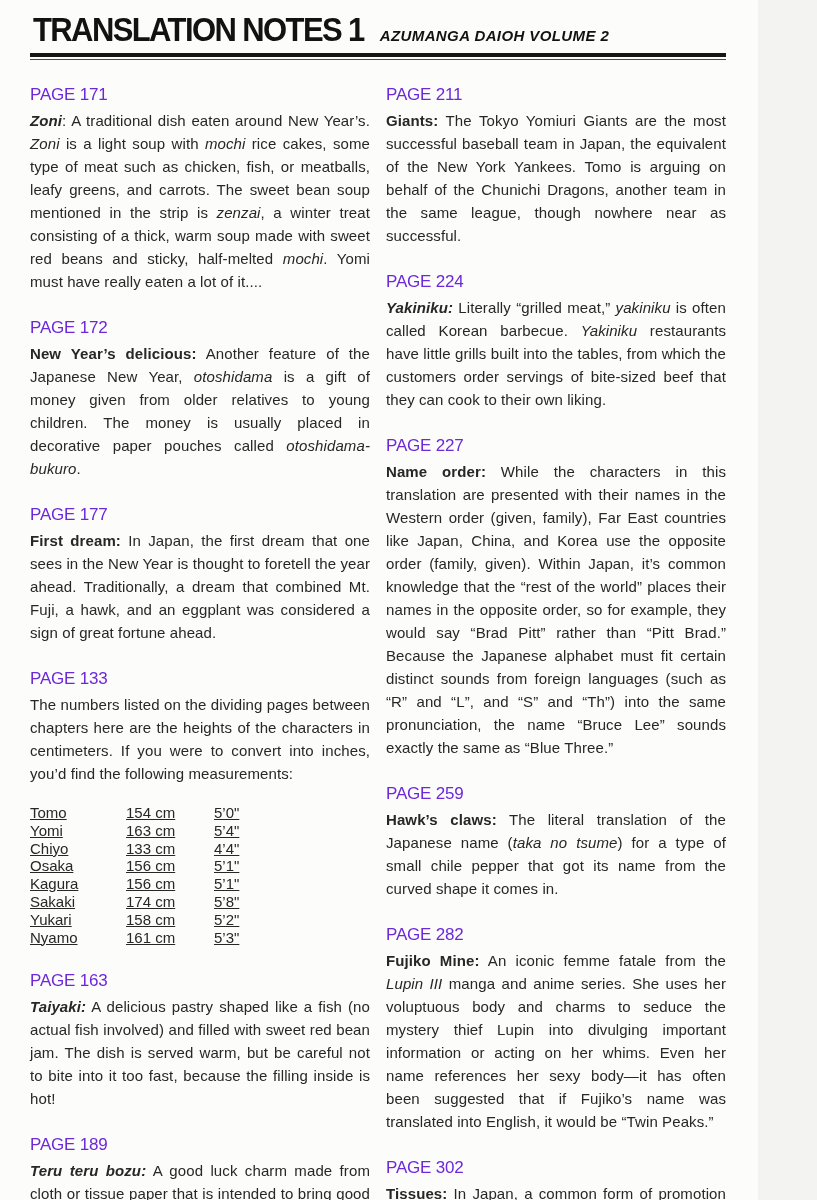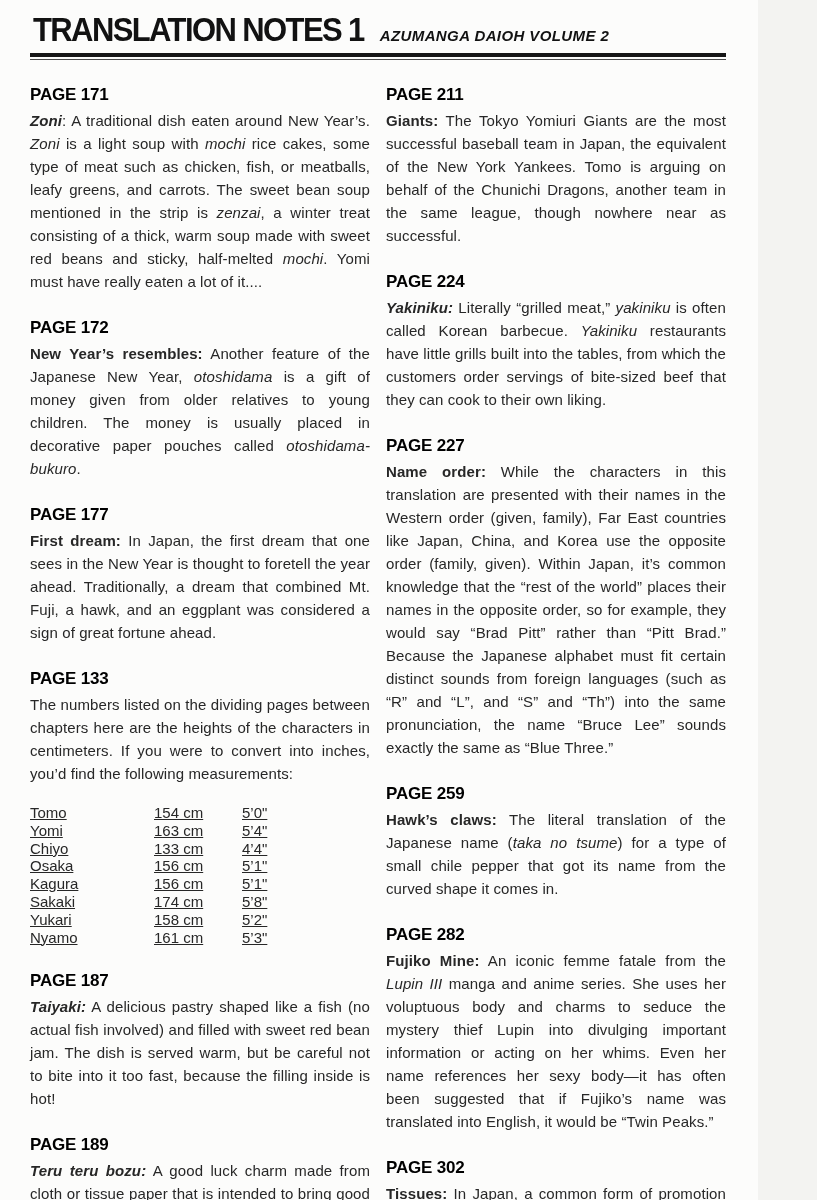--- a/index.html
+++ b/index.html
@@ -32,41 +32,41 @@
   }
   .rule-thick { margin-top: 4px; height: 4px; background: #161616; }
   .rule-thin  { margin-top: 2px; height: 1px; background: #4a4a4a; }
   
   .columns { display: flex; gap: 16px; margin-top: 25px; }
   .col { flex: 1; min-width: 0; }
   
   .note { margin: 0 0 25px 0; }
   .page-head {
     margin: 0 0 4px 0;
-    font-size: 17px; font-weight: bold; letter-spacing: -0.2px;
-    color: #000000;
+    font-size: 17px; font-weight: normal; letter-spacing: -0.2px;
+    color: #6d28d9;
   }
   .note-body {
     margin: 0;
     font-size: 15px; line-height: 23px;
     letter-spacing: 0.1px;
     text-align: justify;
     color: #272727;
   }
   .b  { font-weight: bold; }
   .i  { font-style: italic; }
   .bi { font-weight: bold; font-style: italic; }
   
   .height-table {
     margin: 19px 0 0 0;
     font-size: 15px; line-height: 17.8px; color: #272727; text-decoration: underline;
   }
   .ht-row { display: flex; }
   .ht-c0 { width: 96px; }
-  .ht-c1 { width: 88px; margin-left: 28px; }
+  .ht-c1 { width: 88px; }
   .ht-c2 { flex: 1; }
 </style>
 </head>
 <body>
 
 <div class="page">
   <header class="header">
     <div class="header-line">
       <h1 class="title">TRANSLATION NOTES 1</h1>
       <span class="subtitle">AZUMANGA DAIOH VOLUME 2</span>
@@ -76,21 +76,21 @@
   </header>
 
   <main class="columns">
     <div class="col" id="col-left">
         <section class="note">
           <h2 class="page-head">PAGE 171</h2>
           <p class="note-body"><span class="bi">Zoni</span><span>: A traditional dish eaten around New Year’s. </span><span class="i">Zoni</span><span> is a light soup with </span><span class="i">mochi</span><span> rice cakes, some type of meat such as chicken, fish, or meatballs, leafy greens, and carrots. The sweet bean soup mentioned in the strip is </span><span class="i">zenzai</span><span>, a winter treat consisting of a thick, warm soup made with sweet red beans and sticky, half-melted </span><span class="i">mochi</span><span>. Yomi must have really eaten a lot of it....</span></p>
         </section>
         <section class="note">
           <h2 class="page-head">PAGE 172</h2>
-          <p class="note-body"><span class="b">New Year’s resembles:</span><span> Another feature of the Japanese New Year, </span><span class="i">otoshidama</span><span> is a gift of money given from older relatives to young children. The money is usually placed in decorative paper pouches called </span><span class="i">otoshidama-bukuro</span><span>.</span></p>
+          <p class="note-body"><span class="b">New Year’s delicious:</span><span> Another feature of the Japanese New Year, </span><span class="i">otoshidama</span><span> is a gift of money given from older relatives to young children. The money is usually placed in decorative paper pouches called </span><span class="i">otoshidama-bukuro</span><span>.</span></p>
         </section>
         <section class="note">
           <h2 class="page-head">PAGE 177</h2>
           <p class="note-body"><span class="b">First dream:</span><span> In Japan, the first dream that one sees in the New Year is thought to foretell the year ahead. Traditionally, a dream that combined Mt. Fuji, a hawk, and an eggplant was considered a sign of great fortune ahead.</span></p>
         </section>
         <section class="note">
           <h2 class="page-head">PAGE 133</h2>
           <p class="note-body"><span>The numbers listed on the dividing pages between chapters here are the heights of the characters in centimeters. If you were to convert into inches, you’d find the following measurements:</span></p>
           <div class="height-table">
             <div class="ht-row">
@@ -129,21 +129,21 @@
               <span class="ht-cell ht-c2">5’2"</span>
             </div>
             <div class="ht-row">
               <span class="ht-cell ht-c0">Nyamo</span>
               <span class="ht-cell ht-c1">161 cm</span>
               <span class="ht-cell ht-c2">5’3"</span>
             </div>
           </div>
         </section>
         <section class="note">
-          <h2 class="page-head">PAGE 187</h2>
+          <h2 class="page-head">PAGE 163</h2>
           <p class="note-body"><span class="bi">Taiyaki:</span><span> A delicious pastry shaped like a fish (no actual fish involved) and filled with sweet red bean jam. The dish is served warm, but be careful not to bite into it too fast, because the filling inside is hot!</span></p>
         </section>
         <section class="note">
           <h2 class="page-head">PAGE 189</h2>
           <p class="note-body"><span class="bi">Teru teru bozu:</span><span> A good luck charm made from cloth or tissue paper that is intended to bring good weather. The name means “shiny priest,” and with the appearance of a round head tied off with the ends hanging loose, the charm resembles a simple Halloween “ghost” hanging. While the charm is meant to keep rain away, some will hang them upside down to encourage the rain instead.</span></p>
         </section>
       </div>
     <div class="col" id="col-right">
         <section class="note">
           <h2 class="page-head">PAGE 211</h2>

